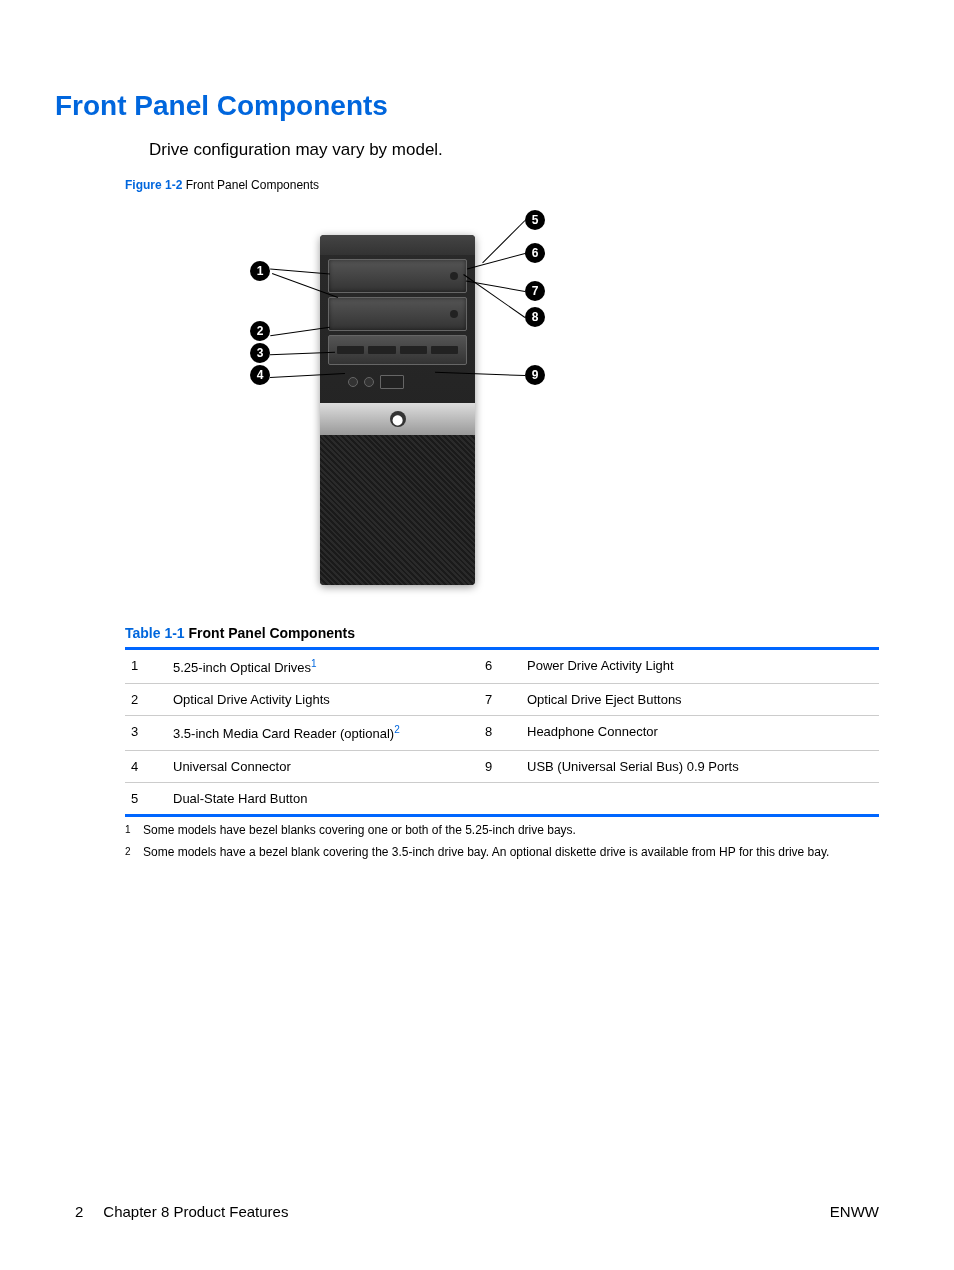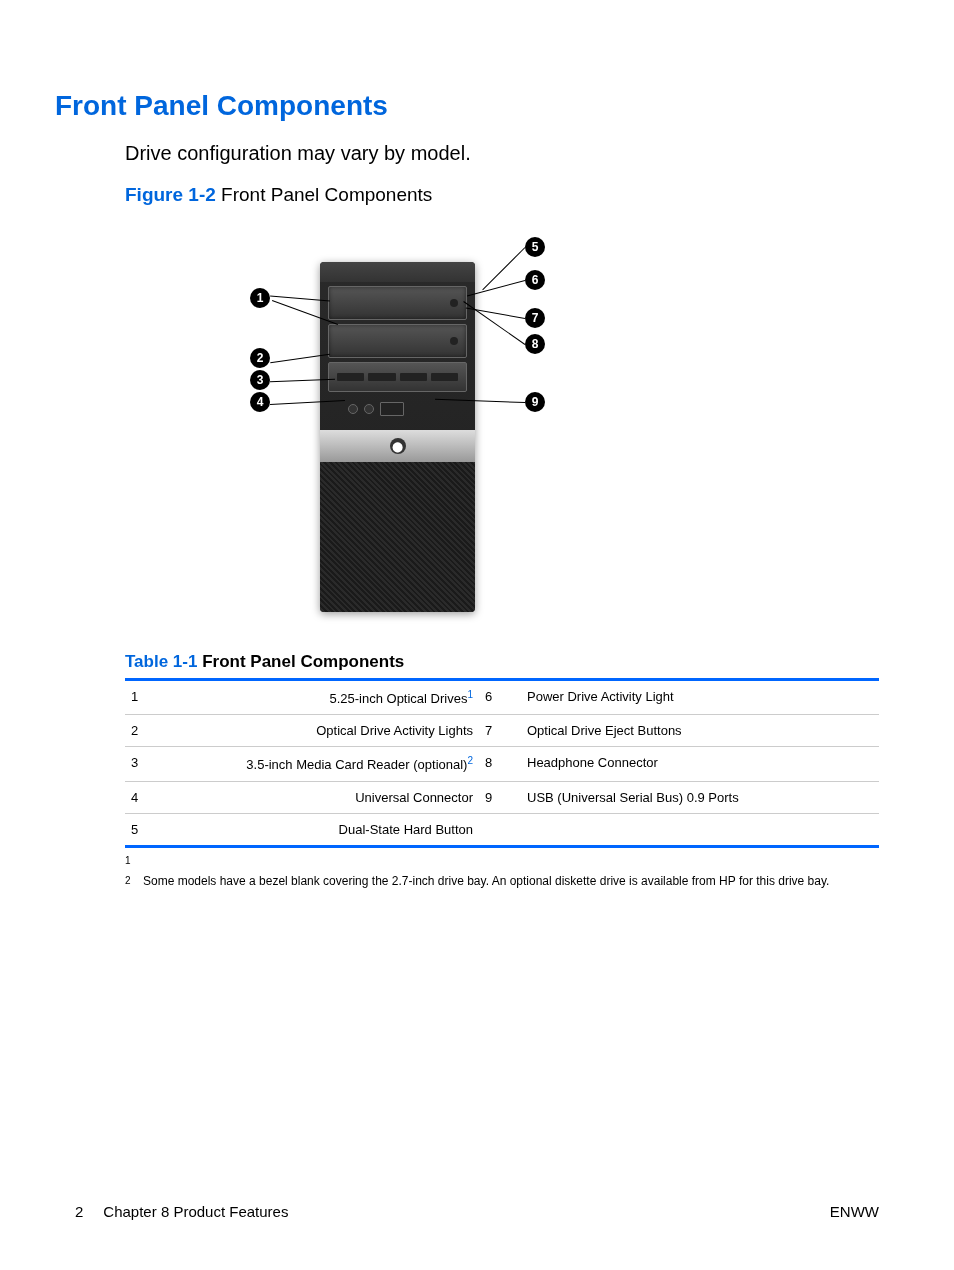--- a/index.html
+++ b/index.html
@@ -18,29 +18,29 @@
     height: 100%;
     position: relative;
   }
   h1 {
     color: #0066dd;
     font-size: 28px;
     font-weight: bold;
     margin: 0 0 18px 0;
   }
   .intro {
-    margin-left: 70px;
-    font-size: 20px;
+    margin-left: 94px;
+    font-size: 17px;
     color: #000;
     margin-bottom: 18px;
   }
   .figure-caption {
     margin-left: 70px;
-    font-size: 19px;
-    margin-bottom: 26px;
+    font-size: 12px;
+    margin-bottom: 13px;
   }
   .figure-label {
     color: #0066dd;
     font-weight: bold;
   }
   .figure-container {
     margin-left: 70px;
     position: relative;
     height: 390px;
     margin-bottom: 30px;
@@ -167,21 +167,21 @@
   .leader {
     position: absolute;
     height: 1px;
     background: #000;
     z-index: 5;
   }
   .table-section {
     margin-left: 70px;
   }
   .table-caption {
-    font-size: 17px;
+    font-size: 14px;
     margin-bottom: 6px;
   }
   .table-label {
     color: #0066dd;
     font-weight: bold;
   }
   .table-title {
     font-weight: bold;
   }
   table {
@@ -198,21 +198,20 @@
     vertical-align: top;
   }
   table tr:last-child td {
     border-bottom: 3px solid #0066ff;
   }
   .num-col {
     width: 30px;
   }
   .desc-col {
     width: 300px;
-    text-align: right;
   }
   sup {
     color: #0066dd;
     font-size: 10px;
   }
   .footnotes {
     margin-left: 70px;
     margin-top: 4px;
     font-size: 12px;
     color: #000;
@@ -338,24 +337,25 @@
             <td class="num-col"></td>
             <td></td>
           </tr>
         </tbody>
     </table>
   </div>
 
   <div class="footnotes" id="footnotes">
       <div class="footnote">
         <span class="fn-num">1</span>
+        <span>Some models have bezel blanks covering one or both of the 5.25-inch drive bays.</span>
       </div>
       <div class="footnote">
         <span class="fn-num">2</span>
-        <span>Some models have a bezel blank covering the 2.7-inch drive bay. An optional diskette drive is available from HP for this drive bay.</span>
+        <span>Some models have a bezel blank covering the 3.5-inch drive bay. An optional diskette drive is available from HP for this drive bay.</span>
       </div>
     </div>
 
   <div class="footer">
     <div class="footer-left">
       <span>2</span>
       <span>Chapter 8   Product Features</span>
     </div>
     <div>ENWW</div>
   </div>

